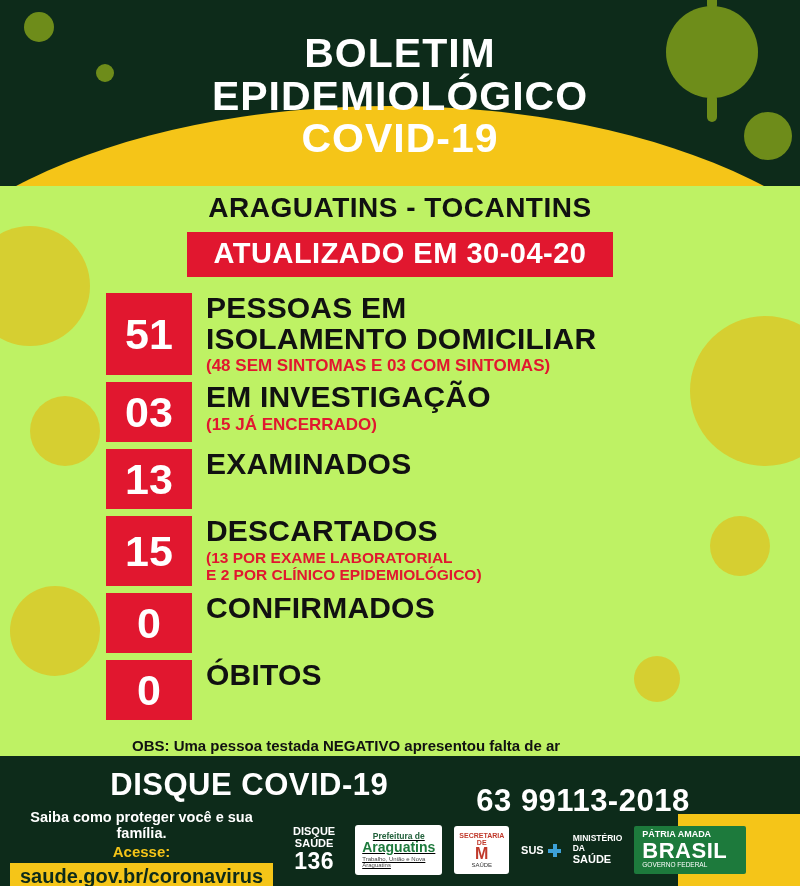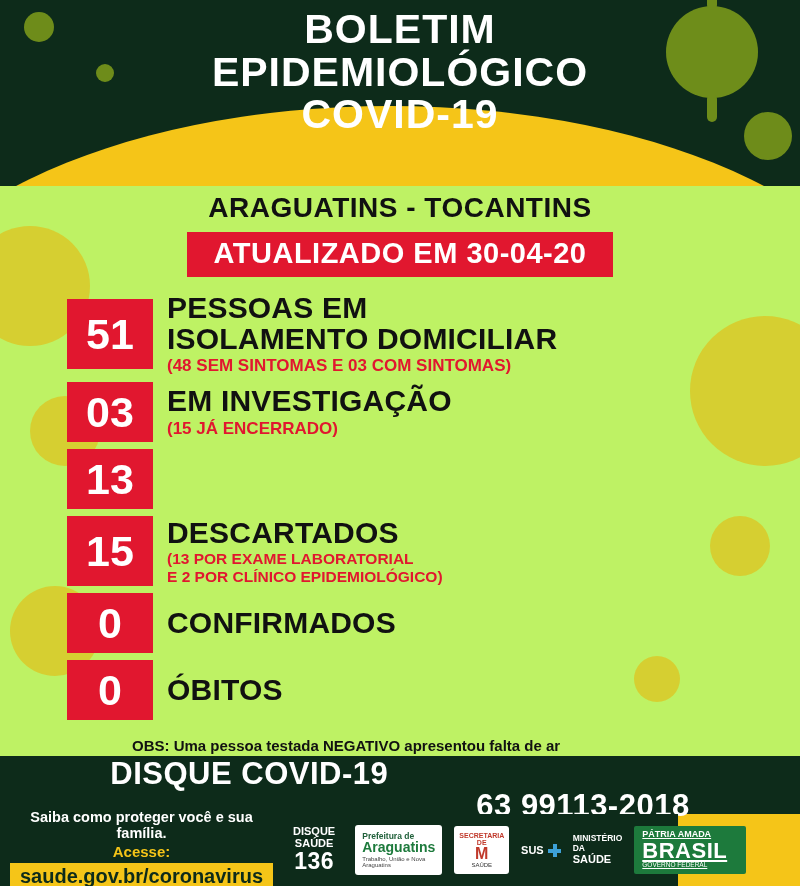--- a/index.html
+++ b/index.html
@@ -47,21 +47,21 @@
   .v1::before { width: 10px; height: 28px; left: 41px; top: -24px; }
   .v1::after  { width: 10px; height: 28px; left: 41px; bottom: -24px; }
   .v2 { width: 48px; height: 48px; right: 8px; top: 112px; opacity:.55; }
   .v3 { width: 30px; height: 30px; left: 24px; top: 12px; opacity:.5; }
   .v4 { width: 18px; height: 18px; left: 96px; top: 64px; opacity:.45; }
 
   .title-block {
     position: relative;
     z-index: 3;
     text-align: center;
-    padding-top: 8px;
+    padding-top: 32px;
     color: #ffffff;
     font-weight: bold;
     letter-spacing: 1px;
     line-height: 1.04;
   }
   .title-line1 { font-size: 41px; }
   .title-line2 { font-size: 41px; }
   .title-line3 { font-size: 41px; }
 
   
@@ -112,23 +112,22 @@
   }
 
   .stats {
     position: relative;
     z-index: 3;
     margin: 16px 0 0 0;
     padding: 0 0 0 0;
   }
   .stat-row {
     display: flex;
-    align-items: center;
     margin-bottom: 7px;
-    padding-left: 67px;
+    padding-left: 106px;
   }
   .stat-num {
     flex: 0 0 auto;
     width: 86px;
     min-height: 56px;
     background: #e1172f;
     color: #ffffff;
     font-size: 43px;
     font-weight: bold;
     display: flex;
@@ -167,21 +166,21 @@
     line-height: 1.35;
   }
 
   
   .disque-band {
     position: relative;
     width: 800px;
     height: 58px;
     background: #0d2b1a;
     display: flex;
-    align-items: flex-start;
+    align-items: center;
     justify-content: center;
     gap: 88px;
     color: #ffffff;
   }
   .disque-label { font-size: 31px; font-weight: bold; letter-spacing: .5px; }
   .disque-phone { font-size: 31px; font-weight: bold; letter-spacing: .5px; margin-top: 32px; }
 
   
   .footer {
     position: relative;
@@ -232,23 +231,24 @@
     gap: 12px;
     flex: 1 1 auto;
     justify-content: flex-start;
   }
   .logo-chip {
     background: #ffffff;
     border-radius: 3px;
     padding: 4px 7px;
     display: flex;
     flex-direction: column;
-    align-items: flex-start;
+    align-items: center;
     justify-content: center;
     min-height: 42px;
+    text-decoration: underline;
   }
   .logo-chip .l1 { font-size: 8.5px; color:#20603a; font-weight: bold; line-height:1; }
   .logo-chip .l2 { font-size: 14px; color:#1d7a3c; font-weight: bold; line-height:1.05; }
   .logo-chip .l3 { font-size: 6px; color:#444; line-height:1.05; margin-top:1px;}
   .logo-sus {
     color: #ffffff;
     font-size: 11px;
     font-weight: bold;
     line-height: 1.1;
     display: flex;
@@ -268,21 +268,20 @@
   }
   .logo-min .mm { font-size: 11px; }
   .logo-gov {
     background: #1d7a3c;
     color: #ffffff;
     padding: 4px 8px 5px 8px;
     border-radius: 2px;
     text-align: left;
     line-height: 1.05;
     min-width: 96px;
-    text-decoration: underline;
   }
   .logo-gov .g1 { font-size: 9px; font-weight: bold; }
   .logo-gov .g2 { font-size: 22px; font-weight: bold; letter-spacing:.5px;}
   .logo-gov .g3 { font-size: 6.5px; }
   .logo-saude-mini {
     background:#ffffff; border-radius:3px; padding:3px 5px; text-align:center;
     min-height: 42px; display:flex; flex-direction:column; align-items:center; justify-content:center;
   }
   .logo-saude-mini .s1{ font-size:7px; color:#c0392b; font-weight:bold; line-height:1;}
   .logo-saude-mini .s2{ font-size:16px; color:#c0392b; font-weight:bold; line-height:1;}
@@ -332,20 +331,23 @@
     <div class="stat-row">
       <div class="stat-num">03</div>
       <div class="stat-text">
         <div class="stat-label">EM INVESTIGAÇÃO</div>
         <div class="stat-sub">(15 JÁ ENCERRADO)</div>
       </div>
     </div>
 
     <div class="stat-row">
       <div class="stat-num">13</div>
+      <div class="stat-text">
+        <div class="stat-label">EXAMINADOS</div>
+      </div>
     </div>
 
     <div class="stat-row">
       <div class="stat-num tall">15</div>
       <div class="stat-text">
         <div class="stat-label">DESCARTADOS</div>
         <div class="stat-sub small" style="white-space:pre-line">(13 POR EXAME LABORATORIAL
 E 2 POR CLÍNICO EPIDEMIOLÓGICO)</div>
       </div>
     </div>

